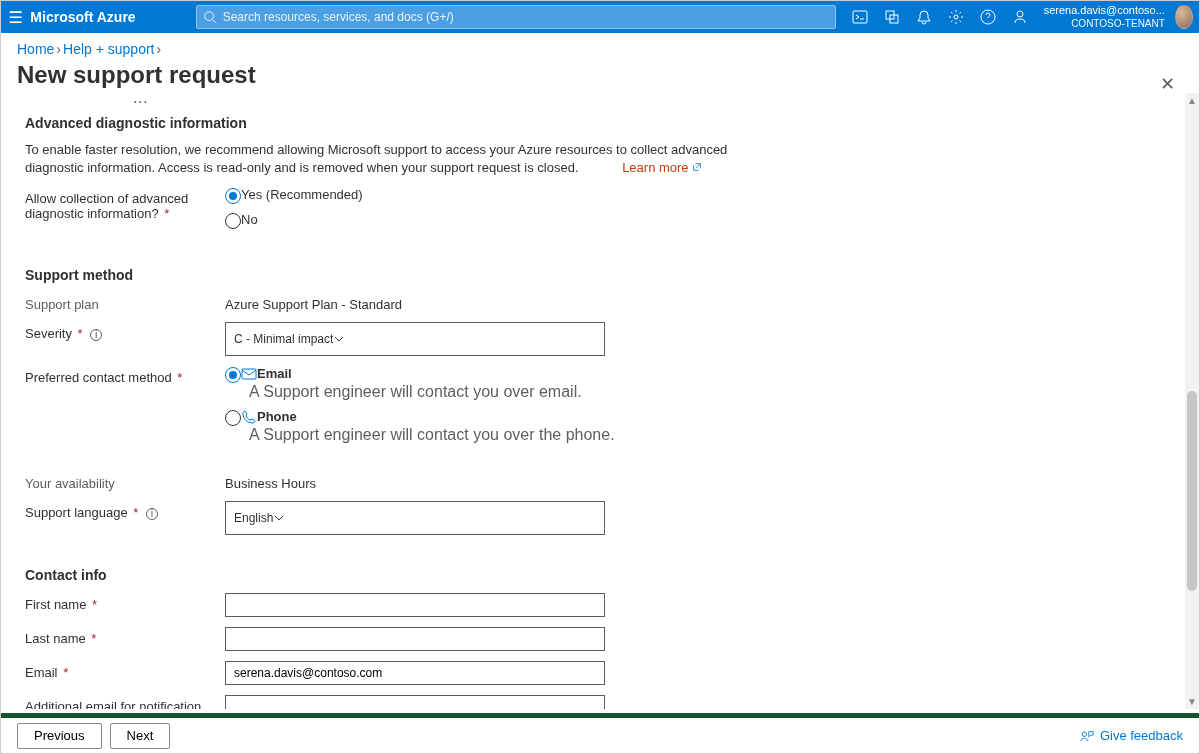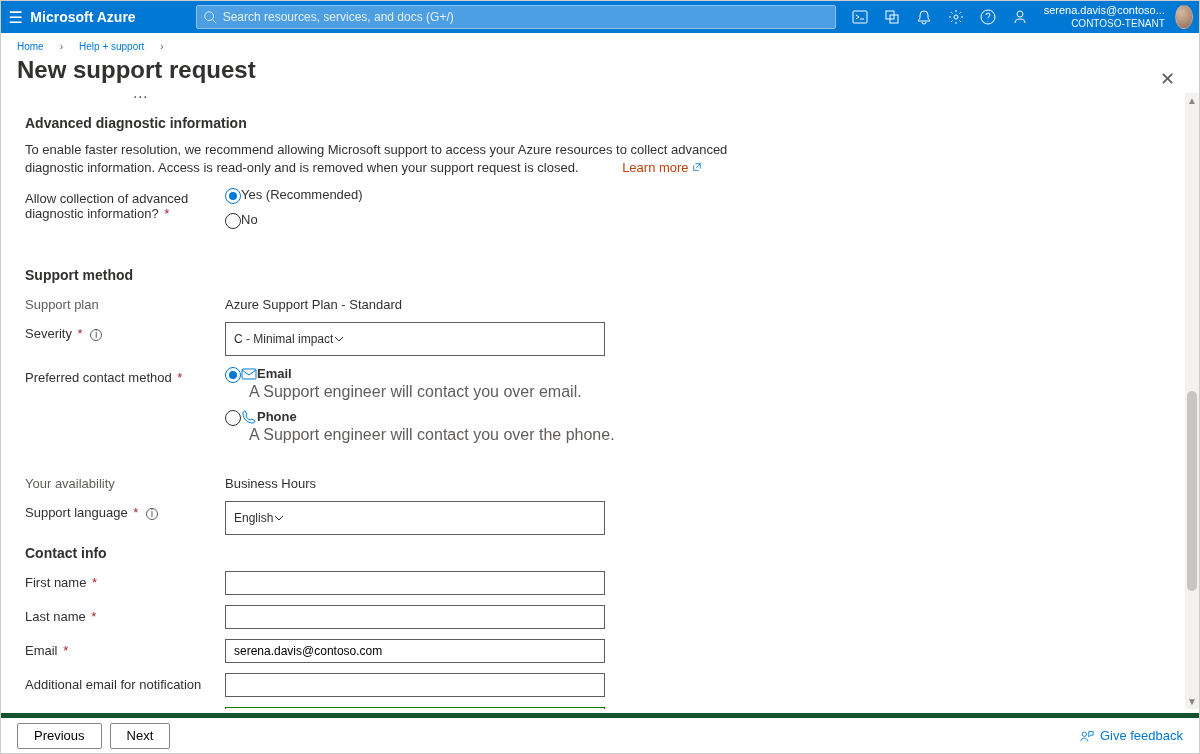--- a/index.html
+++ b/index.html
@@ -16,21 +16,21 @@
   .topbar .searchbox input::placeholder { color: #e6f1fb; }
   .topbar .ticons { display: flex; align-items: center; }
   .topbar .ticon { width: 32px; height: 32px; display: flex; align-items: center; justify-content: center; cursor: pointer; }
   .topbar .ticon svg { width: 16px; height: 16px; stroke: #fff; fill: none; }
   .topbar .acct { text-align: right; font-size: 11px; line-height: 13px; padding: 0 4px 0 8px; }
   .topbar .acct .t2 { font-size: 10px; opacity: .95; }
   .topbar .avatar { width: 24px; height: 24px; border-radius: 50%; background: radial-gradient(circle at 30% 30%, #d8b9a0, #8a6a58); margin: 0 6px; border: 1px solid #fff3; }
 
   
   .page-head { padding: 8px 16px 2px 16px; }
-  .crumbs { font-size: 10px; color: #605e5c; display: flex; align-items: center; gap: 16px; }
+  .crumbs { font-size: 14px; color: #605e5c; display: flex; align-items: center; gap: 2px; }
   .crumbs a { color: #0078d4; text-decoration: none; cursor: pointer; }
   .crumbs .sep { color: #605e5c; }
   .titlebar { display: flex; align-items: center; justify-content: space-between; padding-top: 4px; }
   .titlebar h1 { font-size: 24px; font-weight: 600; }
   .titlebar .dots { color: #605e5c; margin-left: 10px; cursor: pointer; font-size: 16px; letter-spacing: 2px; }
   .titlebar .close { font-size: 18px; color: #605e5c; cursor: pointer; padding: 4px 8px; }
 
   
   .content-scroll { position: absolute; top: 92px; bottom: 44px; left: 0; right: 0; display: flex; }
   .content { flex: 1; overflow-y: auto; padding: 8px 24px 16px 24px; }
@@ -230,21 +230,21 @@
     <div class="val">
       <div class="select">
         <span>English</span>
         <svg class="chev" viewBox="0 0 12 12">
               <path d="M2 4l4 4 4-4" stroke="#323130" fill="none"></path>
             </svg>
       </div>
     </div>
   </div>
 
-  <h3 class="sec" style="margin-top:10px;">Contact info</h3>
+  <h3 class="sec" style="margin-top:32px;">Contact info</h3>
 
   <div class="row">
     <div class="lab"><span>First name</span> <span class="req">*</span></div>
     <div class="val">
           <div class="tinput">
             <input style="">
           </div>
         </div>
   </div>
   <div class="row">

